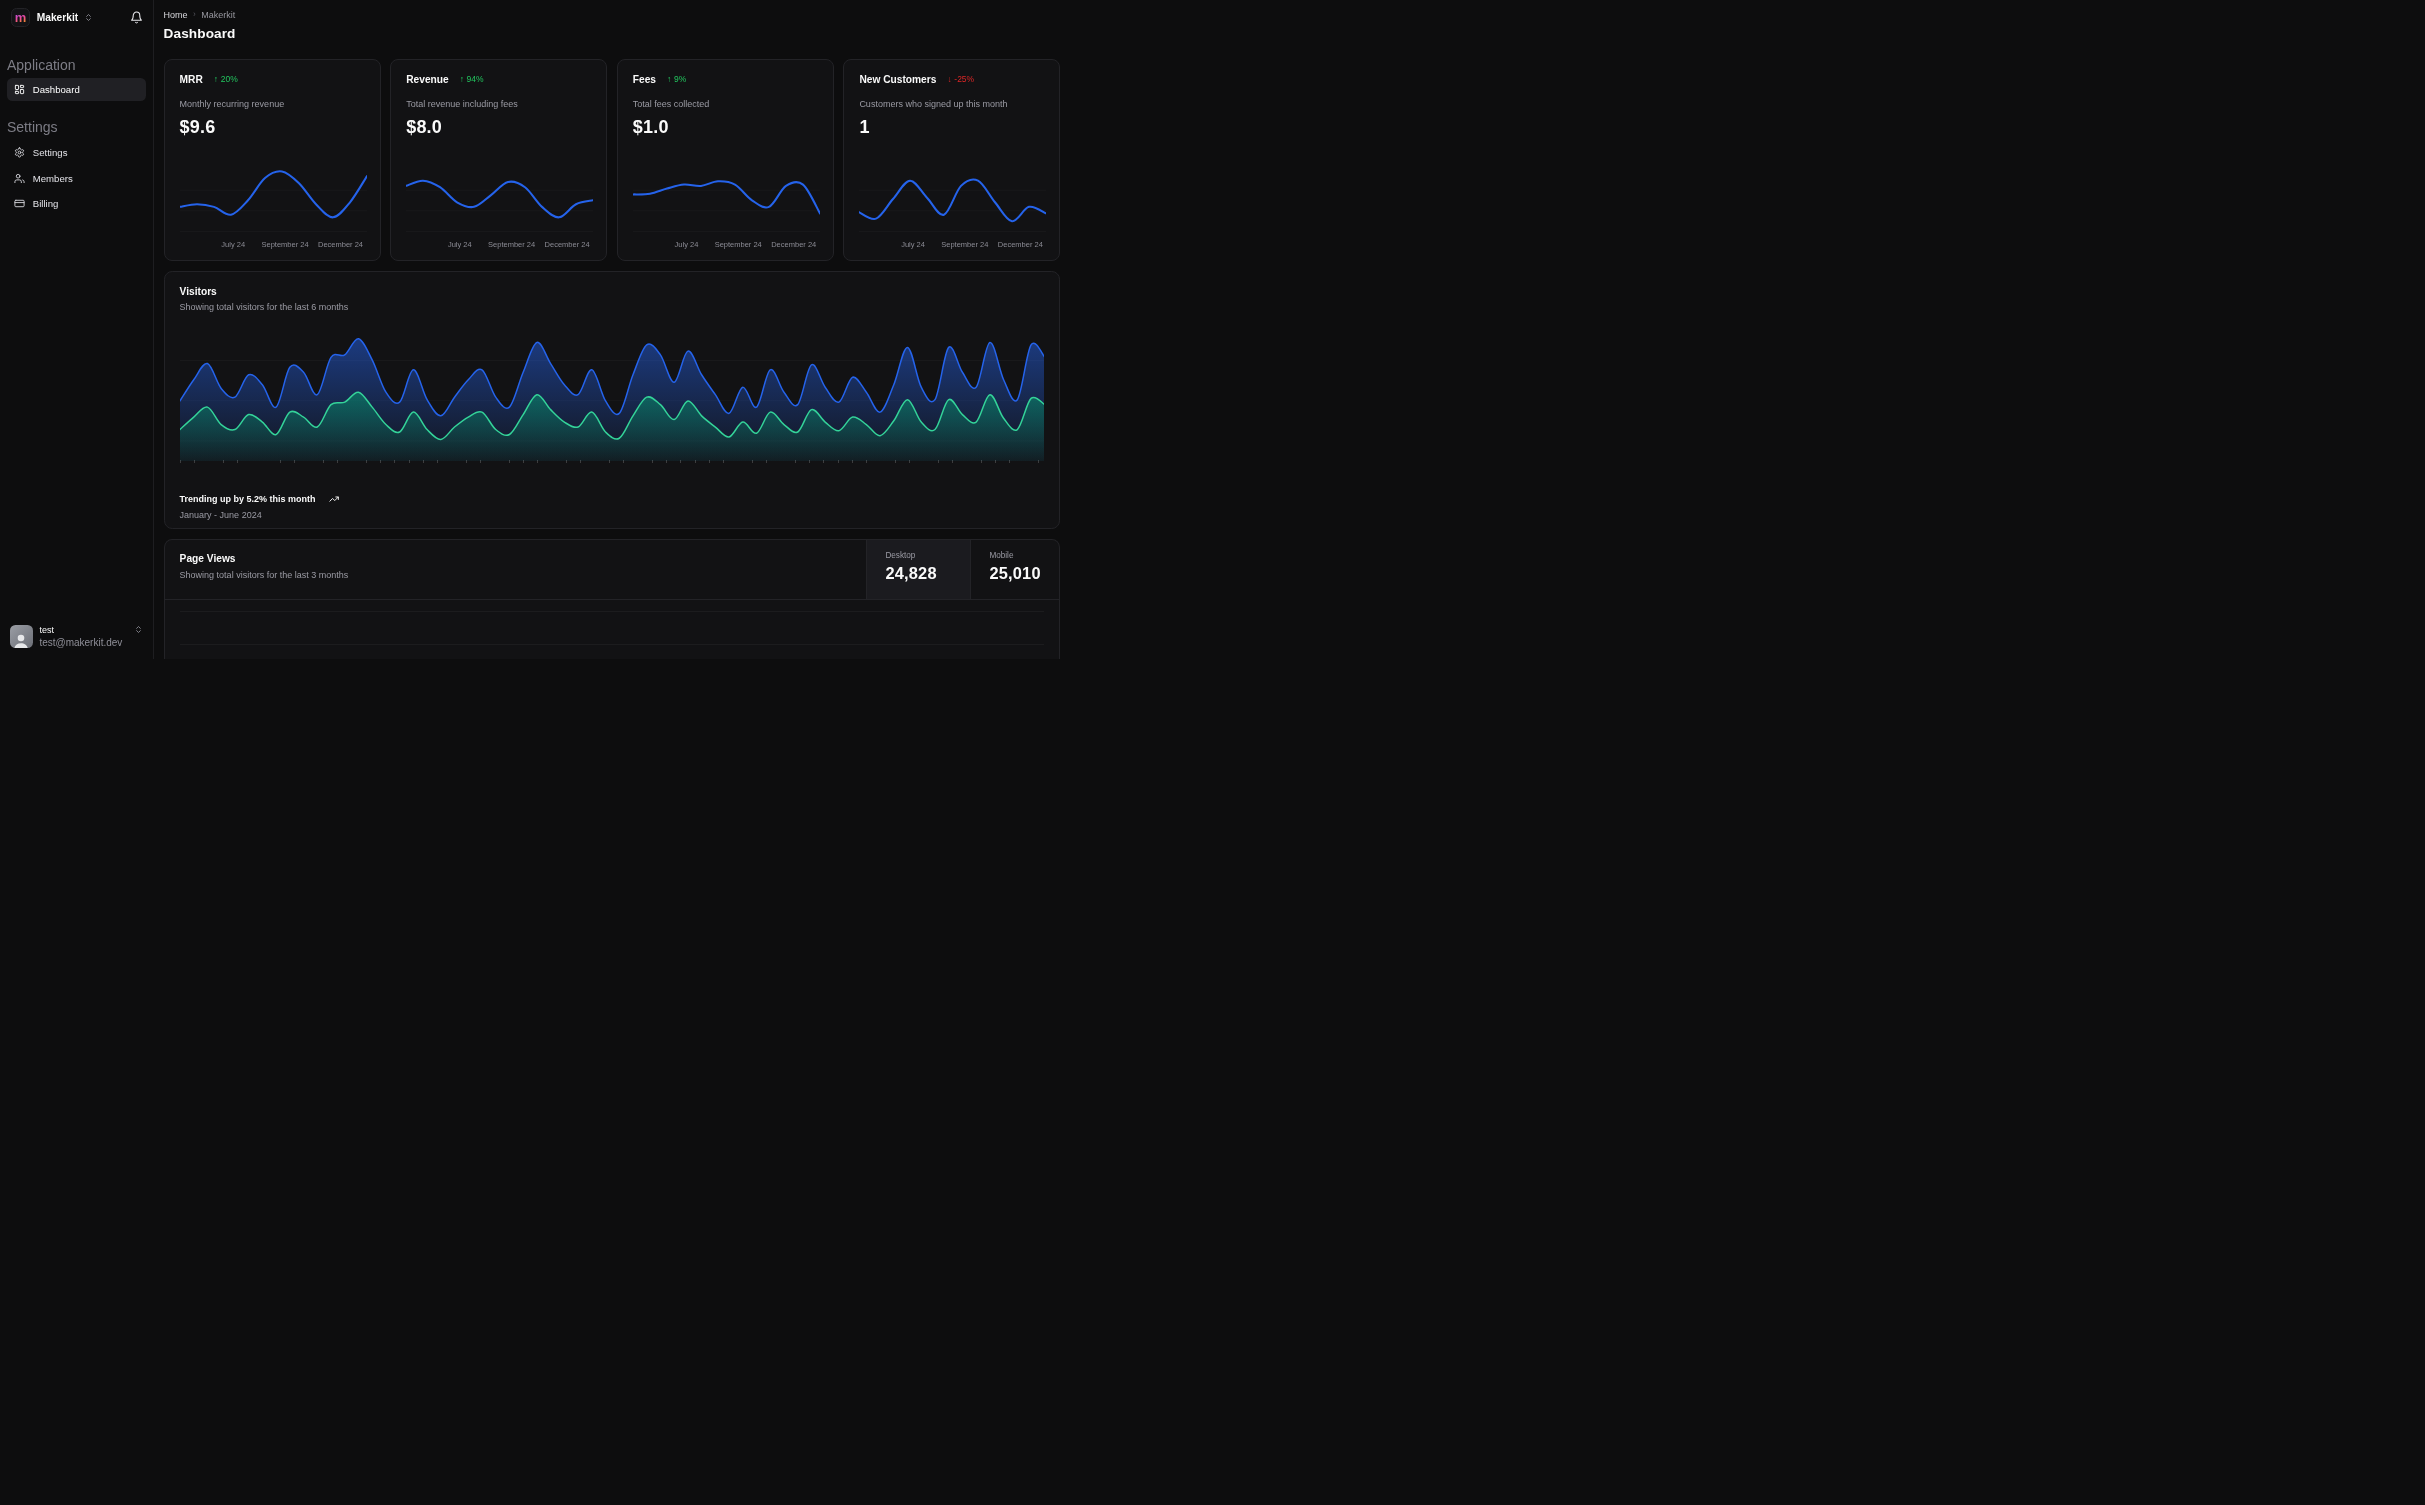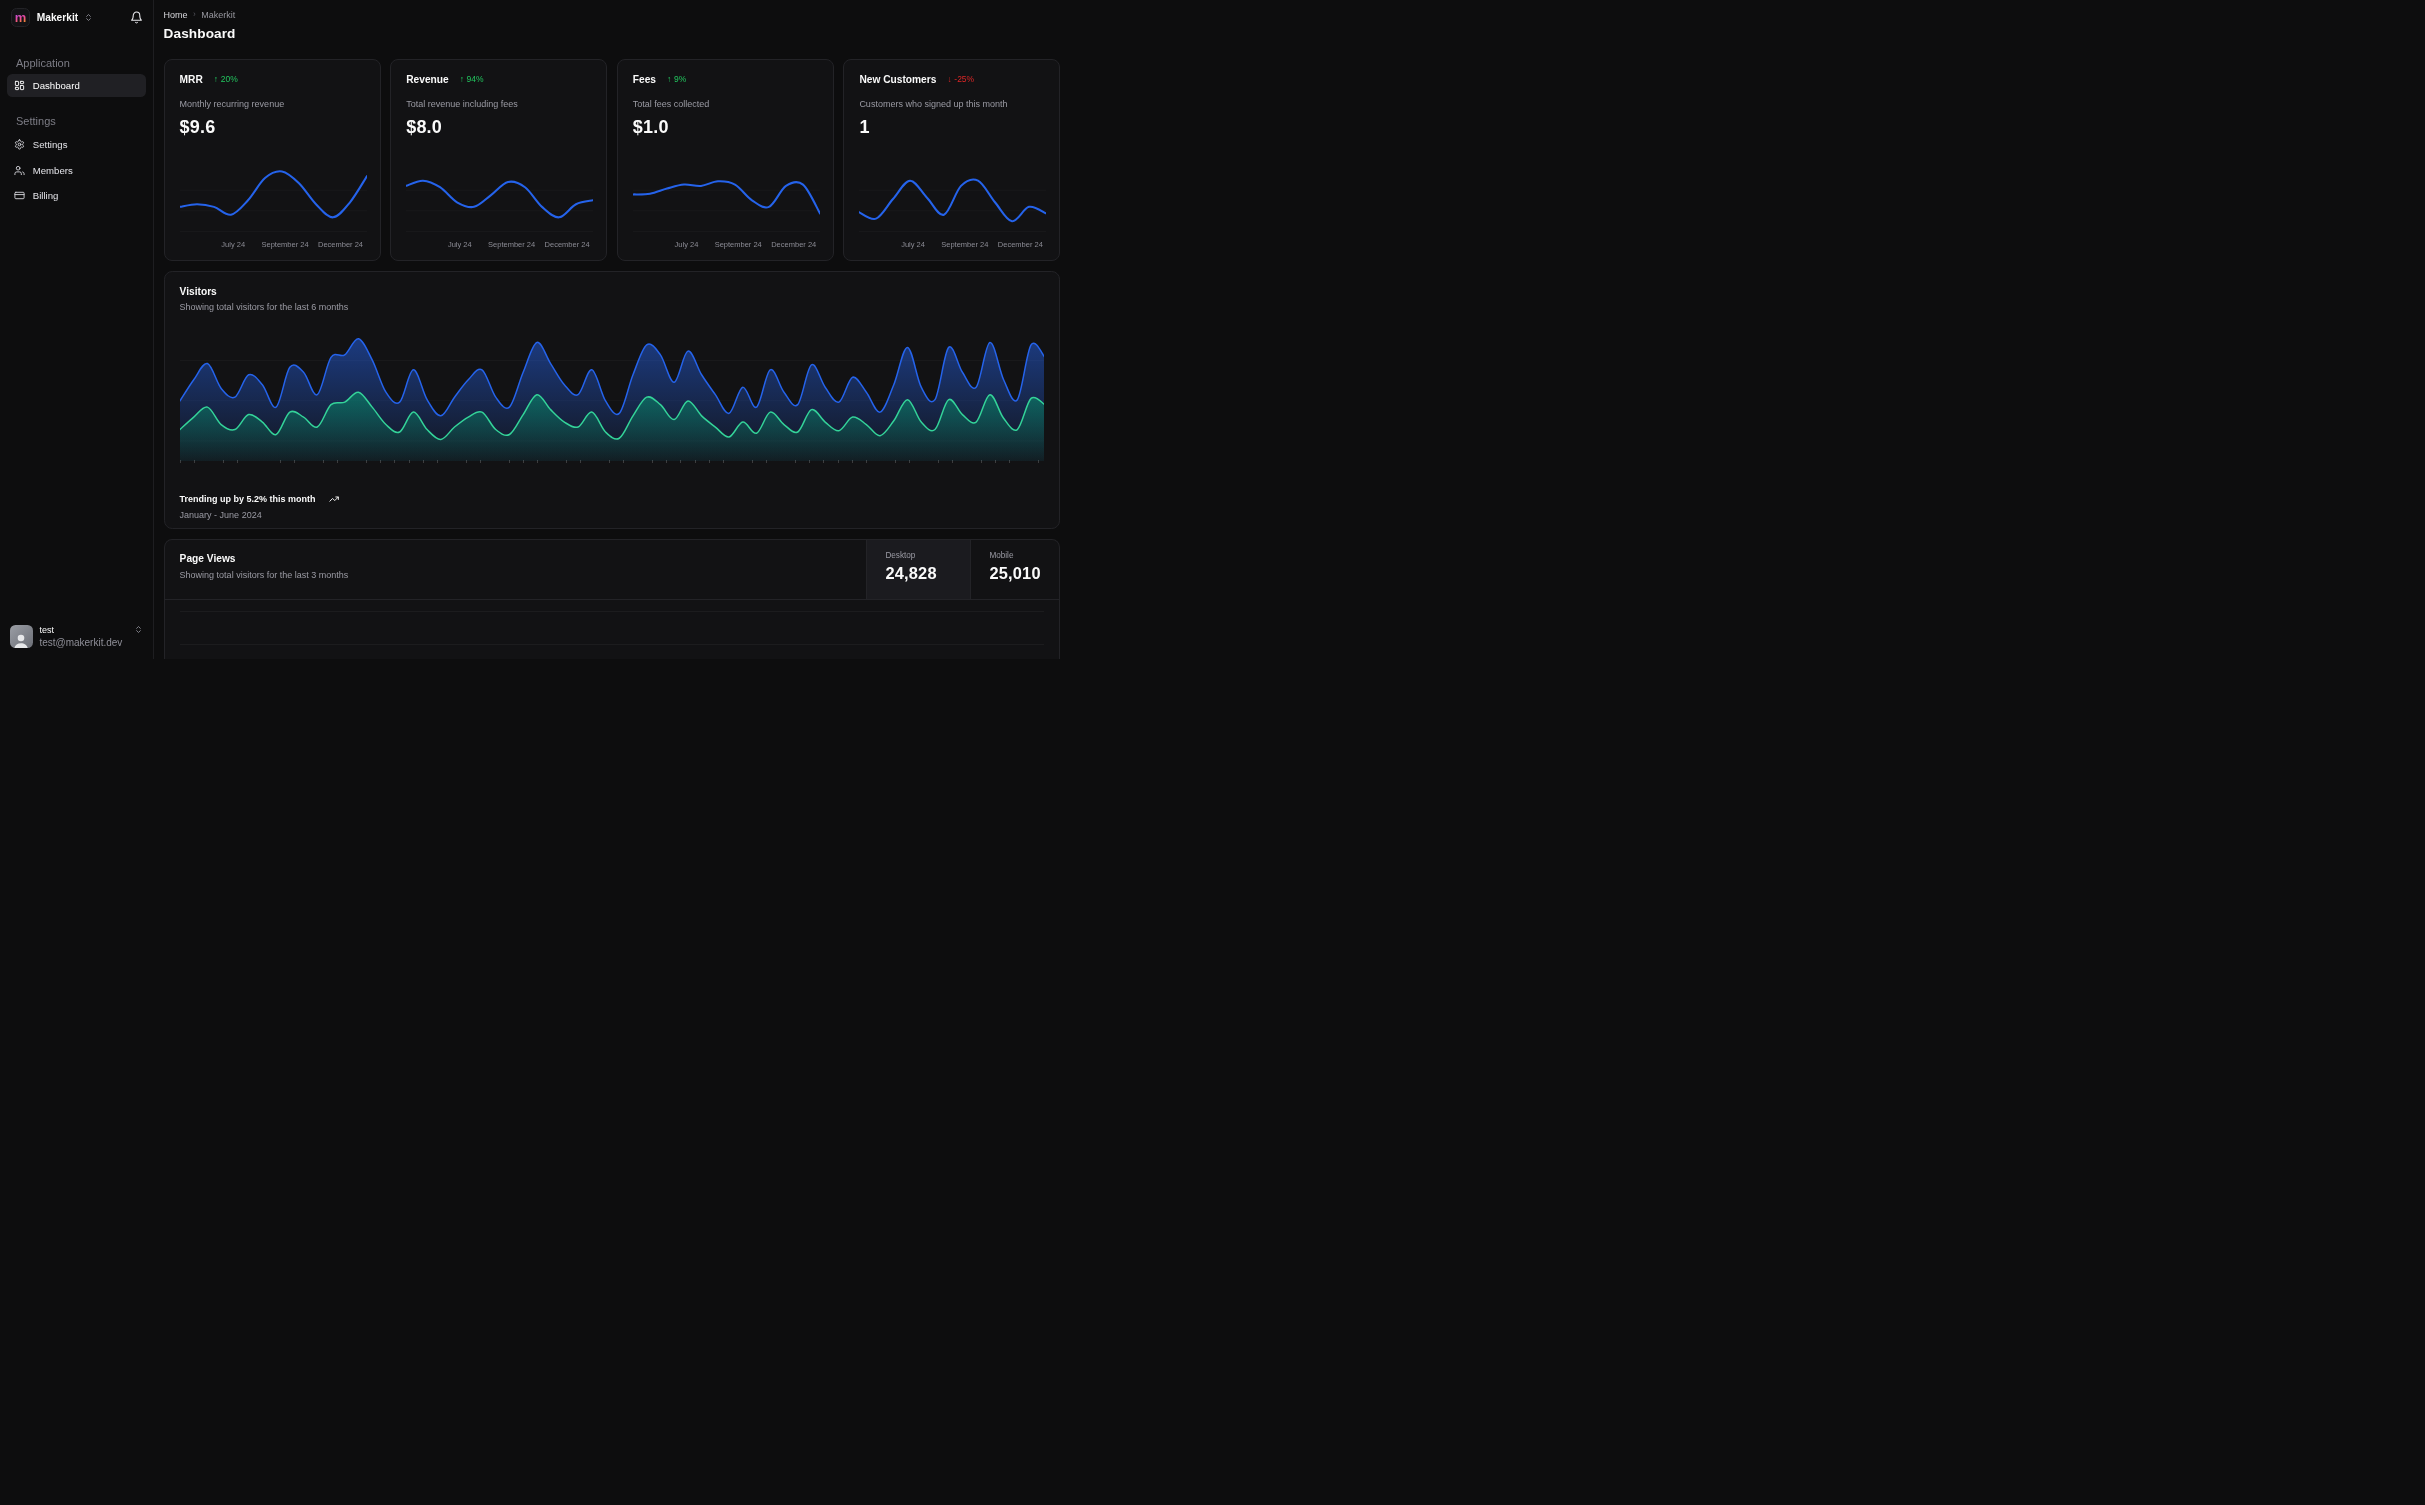--- a/index.html
+++ b/index.html
@@ -14,21 +14,21 @@
   .logo-tile { width:19px; height:19px; border-radius:5.5px; background:#131316; border:0.7px solid #232327;
     display:flex; align-items:center; justify-content:center; }
   .logo-m { font-size:13px; font-weight:bold; line-height:1;
     background:linear-gradient(160deg,#a855f7 10%,#ec4899 55%,#f59e0b 95%);
     -webkit-background-clip:text; background-clip:text; color:transparent; }
   .team-btn { display:flex; align-items:center; gap:5.5px; margin-left:6.8px; cursor:pointer; }
   .team-name { font-size:10.2px; font-weight:700; }
   .chev-ud { color:#8a8a93; display:flex; }
   .bell-btn { margin-left:auto; color:#ececf0; display:flex; cursor:pointer; }
 
-  .sb-section { font-size:11px; color:#7d7d86; padding:0 16px; margin-top:18px; margin-bottom:5.5px; }
+  .sb-section { font-size:14px; color:#7d7d86; padding:0 7px; margin-top:18px; margin-bottom:5.5px; }
   .sb-section.first { margin-top:23px; }
   .nav { padding:0 6.8px; display:flex; flex-direction:column; gap:2.7px; }
   .nav-item { display:flex; align-items:center; gap:8.2px; height:23px; padding:0 6.8px;
     border-radius:5.5px; font-size:9.6px; color:#e3e3e8; cursor:pointer; }
   .nav-item .nicon { display:flex; color:#d6d6dc; }
   .nav-item.active { background:#202024; color:#ffffff; }
   .nav-item.active .nicon { color:#fff; }
 
   .sb-footer { margin-top:auto; display:flex; align-items:flex-start; gap:6.8px;
     padding:8.2px 9.6px 9.6px 9.6px; cursor:pointer; }

